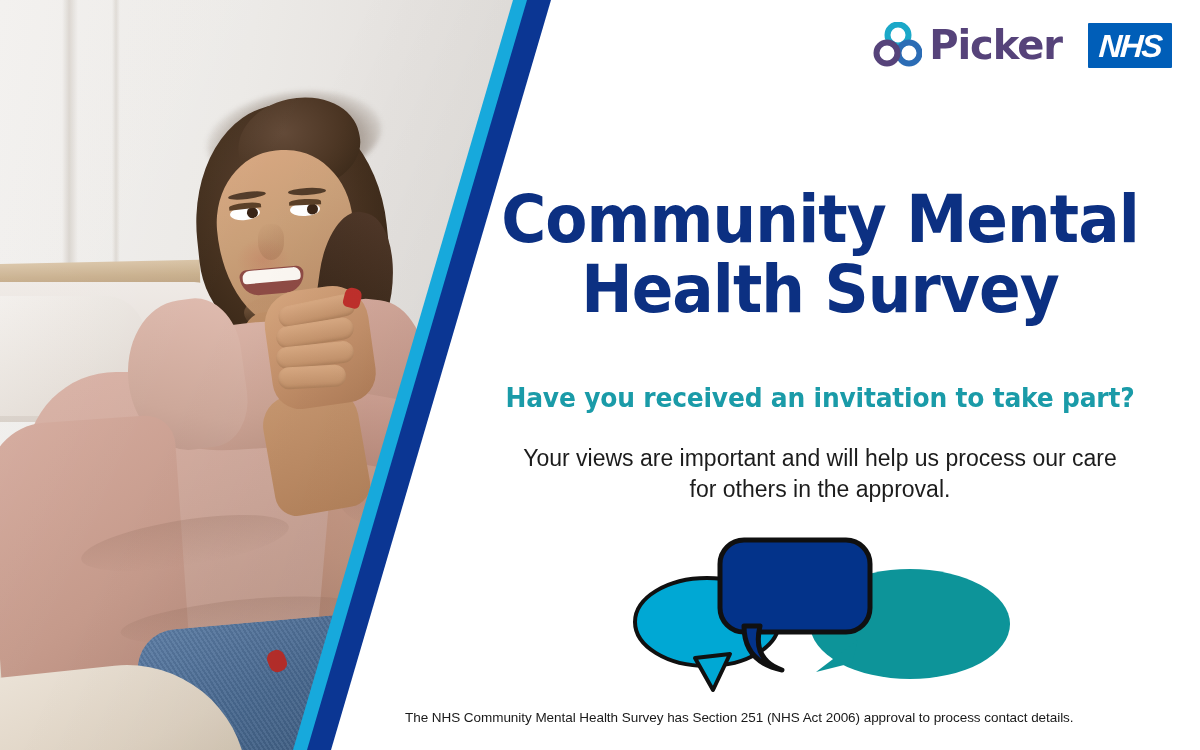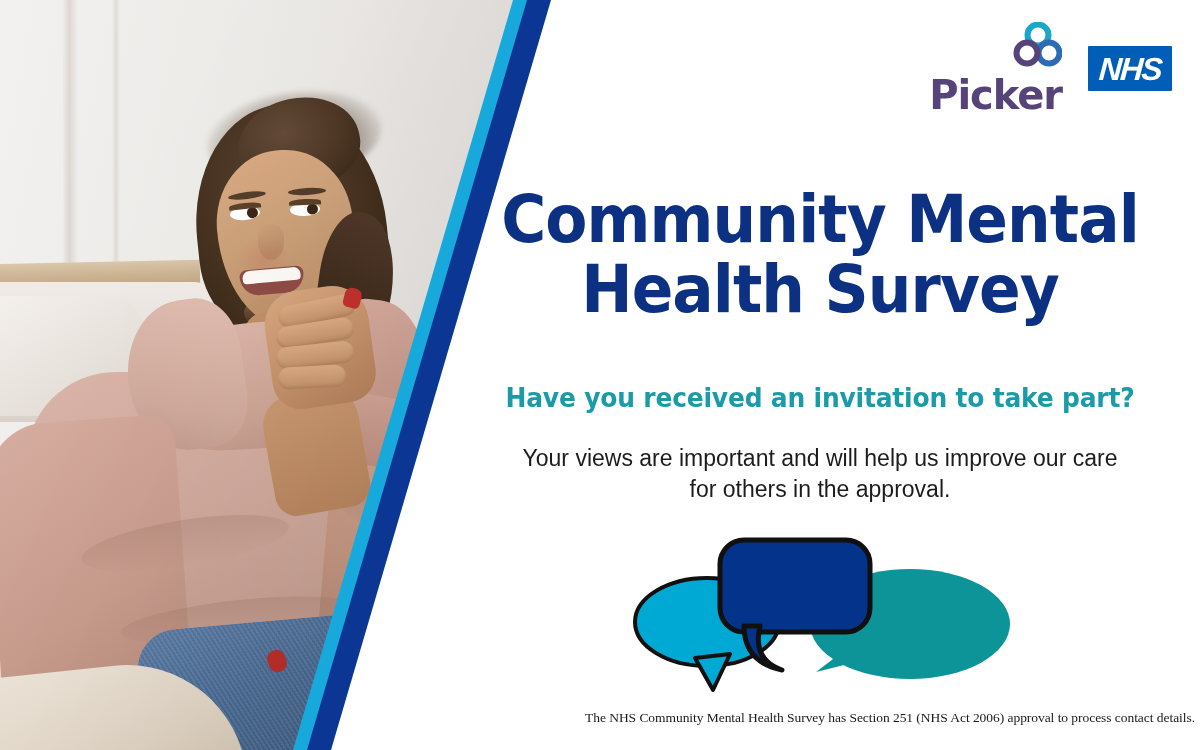--- a/index.html
+++ b/index.html
@@ -280,21 +280,21 @@
     position:absolute; top:0; left:0; width:100%; height:750px;
     clip-path: polygon(527px 0, 551px 0, 331px 750px, 307px 750px);
     background:#0B3693;
   }
 
   
   .logos {
     position:absolute; right:28px; top:22px;
     display:flex; align-items:center; gap:26px;
   }
-  .picker-logo { display:flex; align-items:flex-end; gap:7px;flex-direction:column; }
+  .picker-logo { display:flex; align-items:center; gap:7px; }
   .picker-mark { width:50px; height:46px; display:block; }
   .picker-word {
     font-size:40px; font-weight:bold; letter-spacing:-1.1px;
     color:#56437A; line-height:1;
     font-family:"DejaVu Sans", sans-serif;
   }
   .nhs-logo {
     background:#005EB8;
     padding:7px 11px 6px 11px;
     display:flex; align-items:center; justify-content:center;
@@ -340,22 +340,22 @@
     line-height:1.35;
     color:#1c1c1c;
   }
   .bubbles {
     position:absolute; left:150px; top:522px;
     width:400px; height:175px;
   }
   .bubbles svg { display:block; width:400px; height:175px; }
   .footer {
     position:absolute; left:-65px; top:710px; width:790px;
-    text-align:right;
-    font-family:Liberation Serif, serif;
+    text-align:left;
+    font-family:Liberation Sans, sans-serif;
     font-size:13.5px; color:#1a1a1a;
     letter-spacing:-.05px;
   }
 </style>
 </head>
 <body>
 
 <div class="poster">
 
   <div class="photo-panel">
@@ -443,21 +443,21 @@
   <div class="content">
 
     <h1 class="title">
       <span>Community Mental</span><br>
       <span>Health Survey</span>
     </h1>
 
     <h2 class="subtitle">Have you received an invitation to take part?</h2>
 
     <p class="body-text">
-      <span>Your views are important and will help us improve our care</span><br>
+      <span>Your views are important and will help us process our care</span><br>
       <span>for others in the approval.</span>
     </p>
 
     <div class="bubbles">
       <svg viewBox="0 0 400 175">
 
         <g>
           <ellipse cx="290" cy="102" rx="100" ry="55" fill="#0D9499"></ellipse>
           <path d="M238 118 L196 150 L232 141 Z" fill="#0D9499"></path>
         </g>

